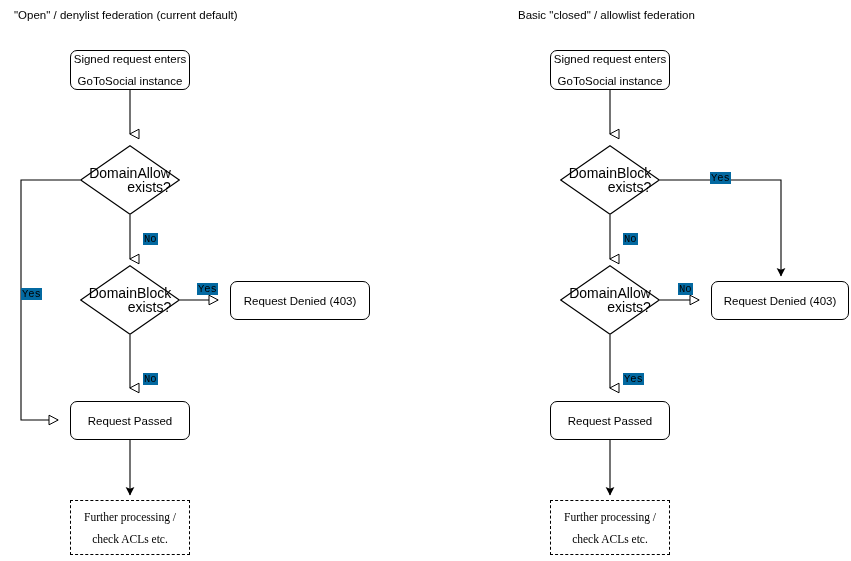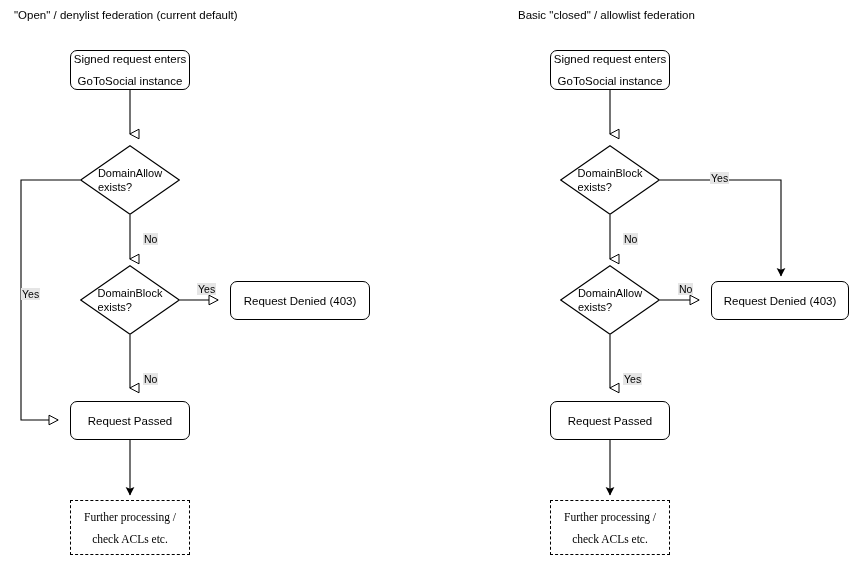--- a/index.html
+++ b/index.html
@@ -73,35 +73,36 @@
   }
   .diamond .label {
     position: absolute;
     left: 0;
     top: 0;
     width: 100%;
     height: 100%;
     display: flex;
     align-items: center;
     justify-content: center;
-    text-align: left;
-    font-size: 11px;
+    text-align: right;
+    font-size: 14px;
     line-height: 14.5px;
     white-space: pre-line;
     color: #000000;
   }
   .edge-label {
     position: absolute;
     font-size: 10.5px;
     line-height: 12px;
-    background: #e5e5e5;
+    background: #0369a1;
     padding: 0 1px;
     white-space: nowrap;
     color: #000000;
     z-index: 3;
+    font-family: Liberation Mono, monospace;
   }
 </style>
 </head>
 <body>
 
 <div id="canvas">
 
   <svg id="edges" viewBox="0 0 851 561" width="851" height="561">
     <defs>
       <marker id="openarrow-down" markerWidth="12" markerHeight="12" refX="6" refY="10" orient="auto" markerUnits="userSpaceOnUse">

